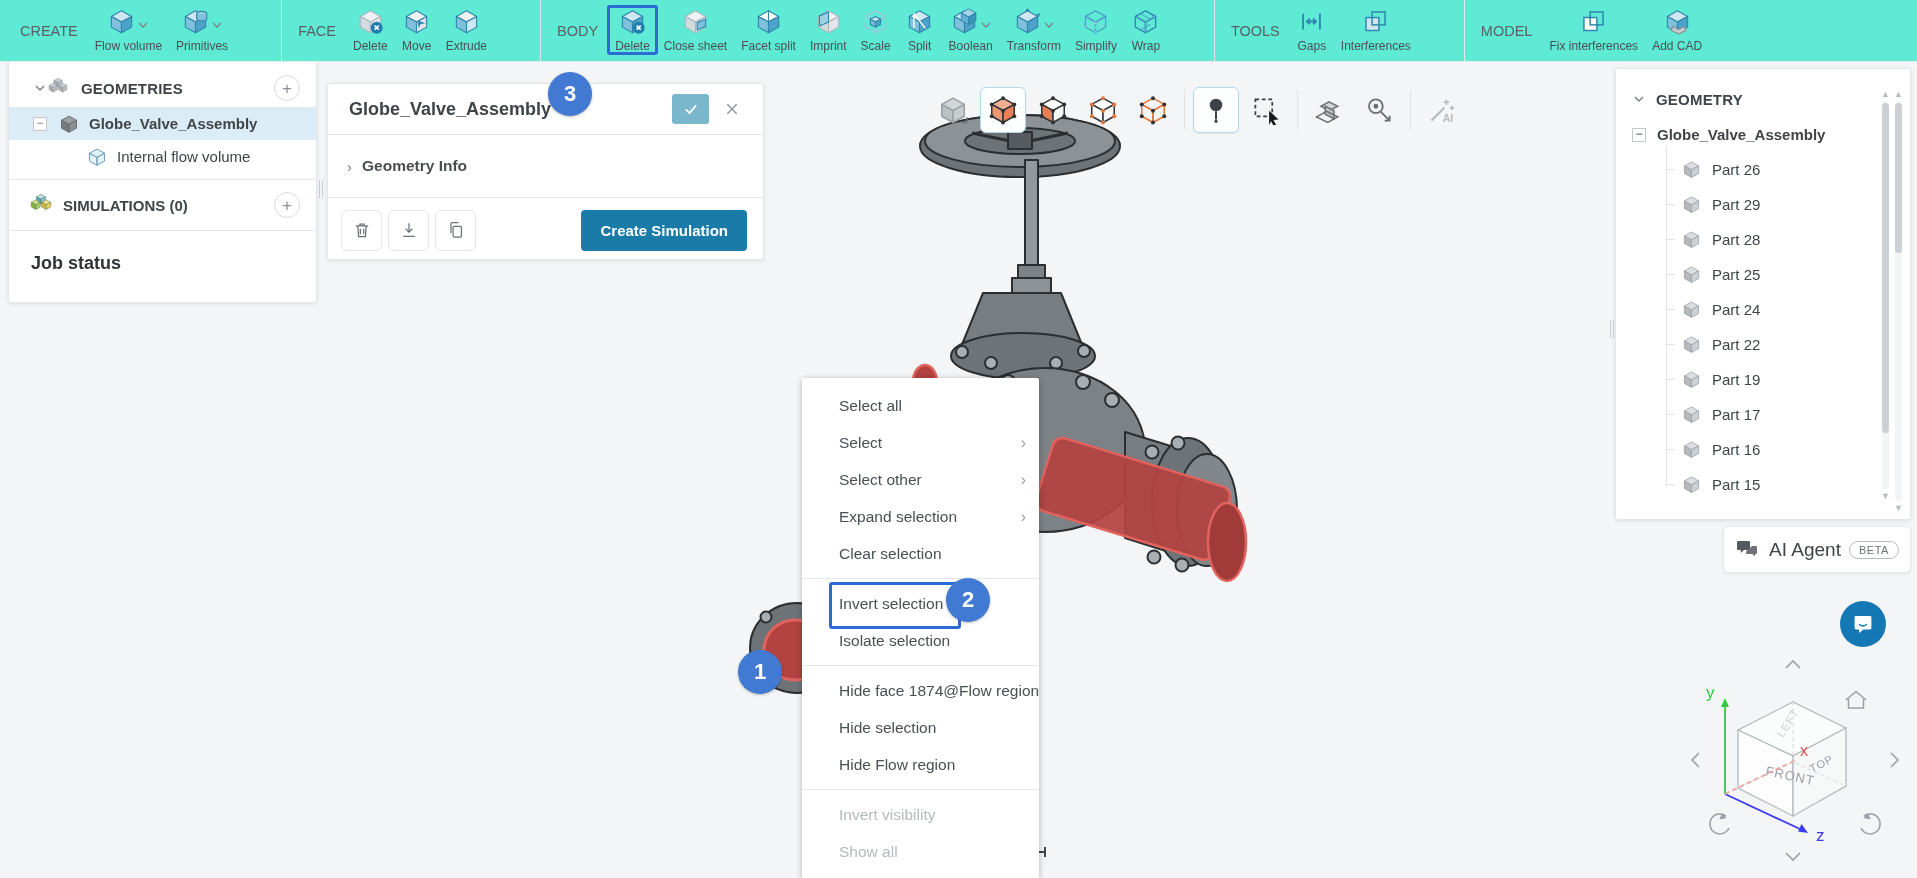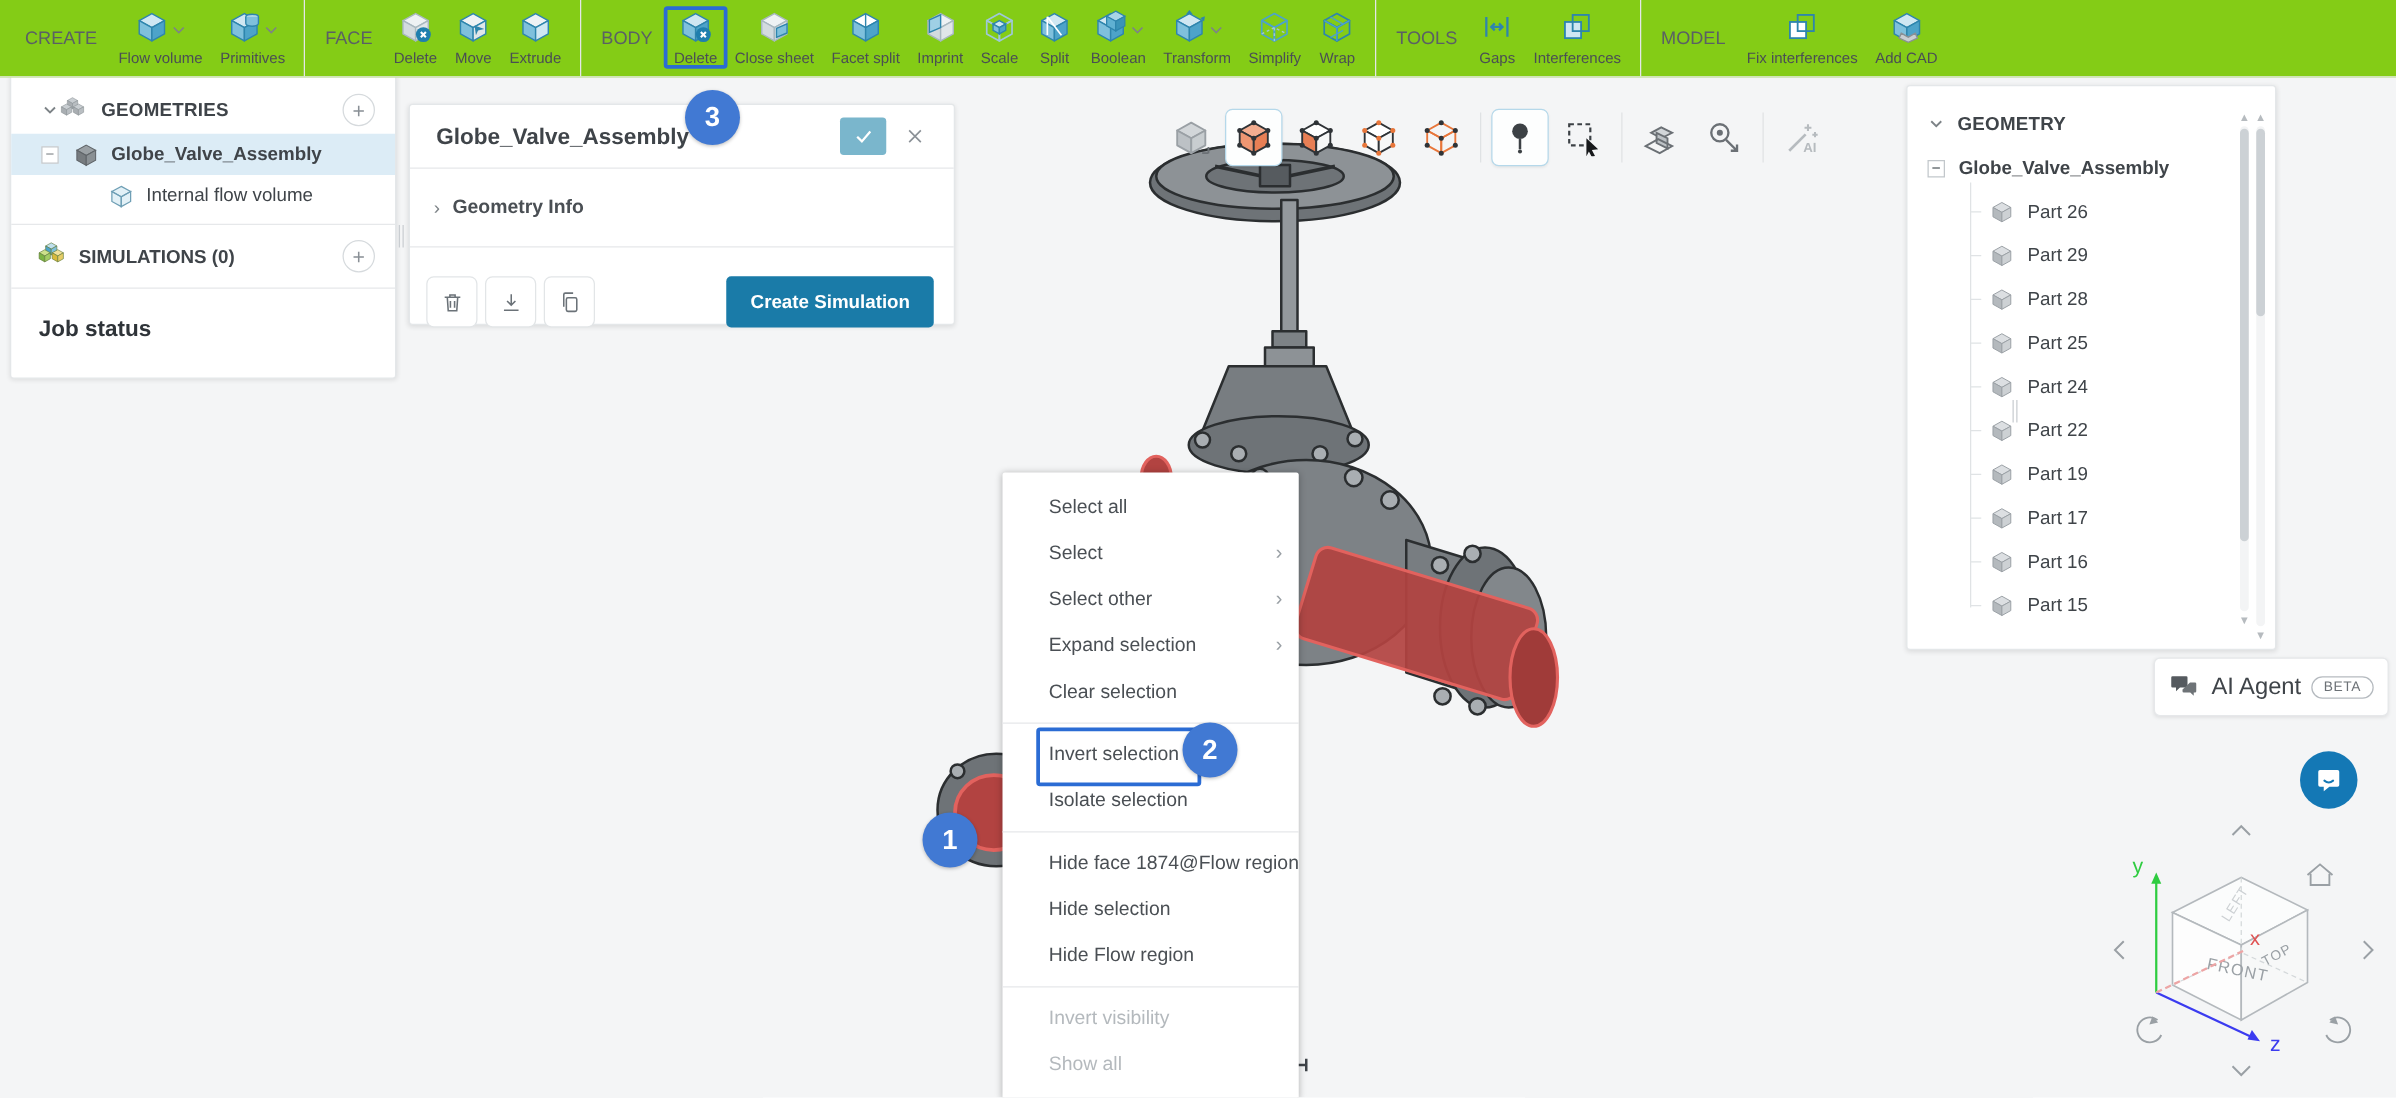--- a/index.html
+++ b/index.html
@@ -1,21 +1,21 @@
 <!DOCTYPE html>
 <html><head>
 <meta charset="utf-8">
 <style>
   * { margin:0; padding:0; box-sizing:border-box; }
   html,body { width:1917px; height:878px; font-family:"Liberation Sans", sans-serif; }
   #app { position:relative; width:1917px; height:878px; background:#f4f5f6; overflow:hidden; color:#3f4449; }
 
   
-  .toolbar { position:absolute; top:0; left:0; right:0; height:62px; background:#84cc16;
-             border-bottom:1px solid #e9ebed; display:flex; align-items:center; padding-left:12px; z-index:30; }
+  .toolbar { position:absolute; top:0; left:0; right:0; height:62px; background:#5eead4;
+             border-bottom:1px solid #e9ebed; display:flex; align-items:center; padding-left:12px; z-index:30;gap:38px; }
   .tb-group { display:flex; align-items:center; height:100%; }
   .tb-group + .tb-group { border-left:1px solid #e4e6e8; margin-left:8px; padding-left:8px; }
   .tb-group-label { font-size:14.5px; color:#5a6065; margin:0 10px 0 8px; white-space:nowrap; }
   .tb-item { display:flex; flex-direction:column; align-items:center; justify-content:center;
              height:56px; padding:0 7px; cursor:pointer; position:relative; min-width:44px; }
   .tb-iconrow { display:flex; align-items:center; height:30px; }
   .tb-item .ic { width:27px; height:27px; }
   .tb-label { font-size:12px; color:#4a4f54; margin-top:0; white-space:nowrap; }
   .tb-item.hl::after { content:''; position:absolute; left:-1px; right:-1px; top:2px; bottom:4px;
                        border:3px solid #2b6cd4; border-radius:3px; }
@@ -50,21 +50,21 @@
   .dp-header { height:50px; display:flex; align-items:center; padding:0 14px 0 21px; }
   .dp-title { font-size:18px; font-weight:700; color:#3f4449; flex:1; }
   .btn-check { width:37px; height:30px; background:#7ab6cc; border:none; border-radius:3px; cursor:pointer;
                display:flex; align-items:center; justify-content:center; }
   .btn-close { width:34px; height:30px; background:#fff; border:none; cursor:pointer; margin-left:6px;
                display:flex; align-items:center; justify-content:center; }
   .dp-divider { height:1px; background:#e6e8ea; }
   .dp-section { height:62px; display:flex; align-items:center; padding-left:19px; cursor:pointer; }
   .dp-section .chev { color:#7d8387; font-size:15px; margin-right:10px; }
   .dp-section .label { font-size:15.5px; font-weight:700; color:#4a4f54; }
-  .dp-footer { height:64px; display:flex; align-items:flex-end; padding:0 16px 0 13px; }
+  .dp-footer { height:64px; display:flex; align-items:center; padding:0 16px 0 13px; }
   .icon-btn { width:41px; height:41px; border:1px solid #e2e5e7; border-radius:6px; background:#fff;
               display:flex; align-items:center; justify-content:center; cursor:pointer; margin-right:6px; }
   .btn-primary { margin-left:auto; height:41px; padding:0 19px; background:#1a7ba8; color:#fff; border:none;
                  border-radius:4px; font-size:15px; font-weight:700; cursor:pointer; font-family:inherit; }
 
   
   .view-toolbar { position:absolute; left:928px; top:82px; height:56px; display:flex; align-items:center; z-index:8; }
   .vt-item { width:46px; height:46px; display:flex; align-items:center; justify-content:center; cursor:pointer;
              border-radius:6px; margin:0 2px; }
   .vt-item.active { background:#fdfefe; border:1.5px solid #b5d8ea; box-shadow:0 1px 2px rgba(0,0,0,.06); }
@@ -76,21 +76,21 @@
                   box-shadow:0 1px 6px rgba(0,0,0,.28); border-radius:2px; z-index:15; }
   .menu-item { height:37px; display:flex; align-items:center; padding:0 13px 0 17px; font-size:15.5px;
                color:#4a4f54; cursor:pointer; position:relative; white-space:nowrap;margin-left:20px; }
   .menu-item .arr { margin-left:auto; color:#9aa0a5; font-size:16px; }
   .menu-item.disabled { color:#b4b9bd; cursor:default; }
   .menu-item.highlighted::after { content:''; position:absolute; left:7px; top:-3px; width:126px; height:41px;
                                   border:3px solid #2b6cd4; border-radius:3px; pointer-events:none; }
   .menu-divider { height:1px; background:#e6e8ea; margin:6px 0; }
 
   
-  .right-panel { left:1525px; top:68px; width:296px; height:452px; z-index:12; overflow:hidden; }
+  .right-panel { left:1615px; top:68px; width:296px; height:452px; z-index:12; overflow:hidden; }
   .rp-header { height:36px; margin-top:12px; display:flex; align-items:center; padding-left:16px;
                font-weight:700; font-size:15px; color:#3f4449; letter-spacing:.2px; }
   .rp-header .label { margin-left:10px; }
   .rp-assembly { height:35px; display:flex; align-items:center; font-weight:700; font-size:15px; }
   .rp-assembly .expander { margin-left:16px; }
   .rp-assembly .label { margin-left:11px; }
   .parts { position:relative; }
   .parts::before { content:''; position:absolute; left:50px; top:-6px; bottom:16px; border-left:1px solid #e0e3e5; }
   .part-row { height:35px; display:flex; align-items:center; padding-left:66px; font-size:15px; color:#3f4449;
               cursor:pointer; position:relative; }

